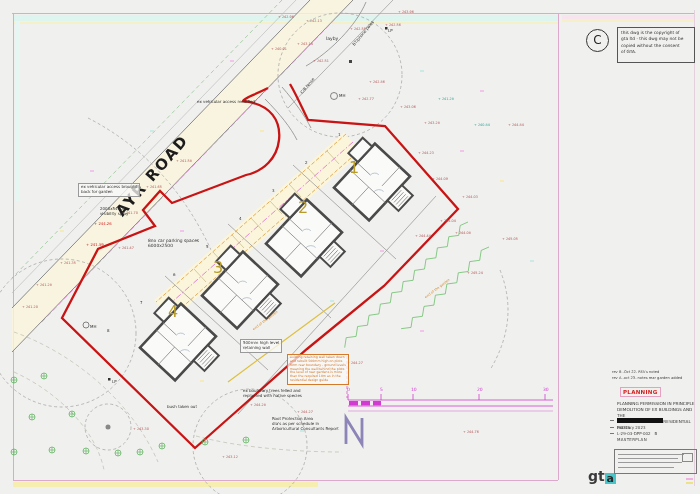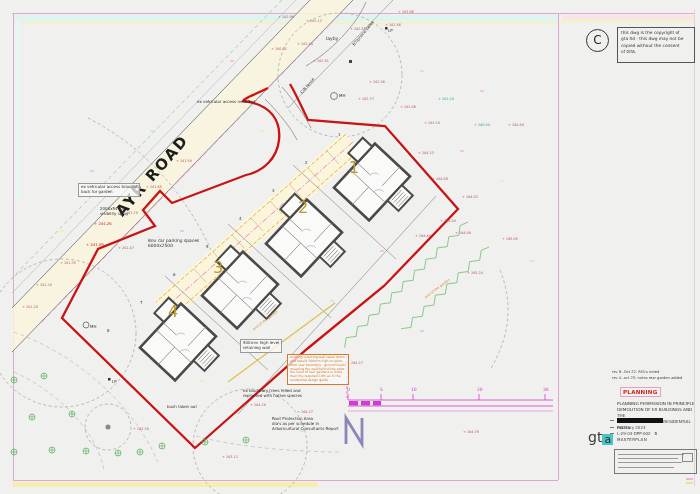--- a/index.html
+++ b/index.html
@@ -26,21 +26,21 @@
       font-size:4.3px;line-height:1.5;color:#333;padding:2px 3px;box-sizing:border-box;z-index:3;}
   .revs{position:absolute;left:612px;top:370px;font-size:3.6px;color:#444;line-height:1.6;z-index:3;}
   .status{position:absolute;left:620px;top:387px;font-size:5.5px;color:#d42020;border:0.6px solid #e8a0c0;
       padding:1px 2px;font-weight:bold;letter-spacing:.3px;z-index:3;}
   .desc{position:absolute;left:617px;top:401px;font-size:4.2px;color:#333;line-height:1.45;z-index:3;}
   .redact{position:absolute;left:617px;top:418px;width:46px;height:4.5px;background:#111;z-index:3;}
   .tb-date{position:absolute;left:617px;top:425px;font-size:4px;color:#444;z-index:3;}
   .tb-num{position:absolute;left:617px;top:431px;font-size:4px;color:#444;z-index:3;}
   .tb-name{position:absolute;left:617px;top:437px;font-size:4px;color:#444;letter-spacing:.3px;z-index:3;}
   .tb-dash{position:absolute;width:4px;height:0.8px;background:#777;z-index:3;}
-  .logo{position:absolute;left:588px;top:430px;font-size:14px;font-weight:normal;color:#3a3a3a;z-index:3;line-height:1;}
+  .logo{position:absolute;left:588px;top:469px;font-size:14px;font-weight:bold;color:#3a3a3a;z-index:3;line-height:1;}
   .logo .a-box{display:inline-block;width:11px;height:11px;background:#49c5c9;color:#2a2a2a;
       font-size:11px;line-height:11px;text-align:center;vertical-align:-1px;}
   .addr-box{position:absolute;left:614px;top:449px;width:81px;height:23px;border:0.7px solid #777;z-index:3;}
   .addr-line{position:absolute;left:3px;height:1px;background:#9a9a9a;}
 </style>
 </head>
 <body>
 
 <div id="sheet">
 

